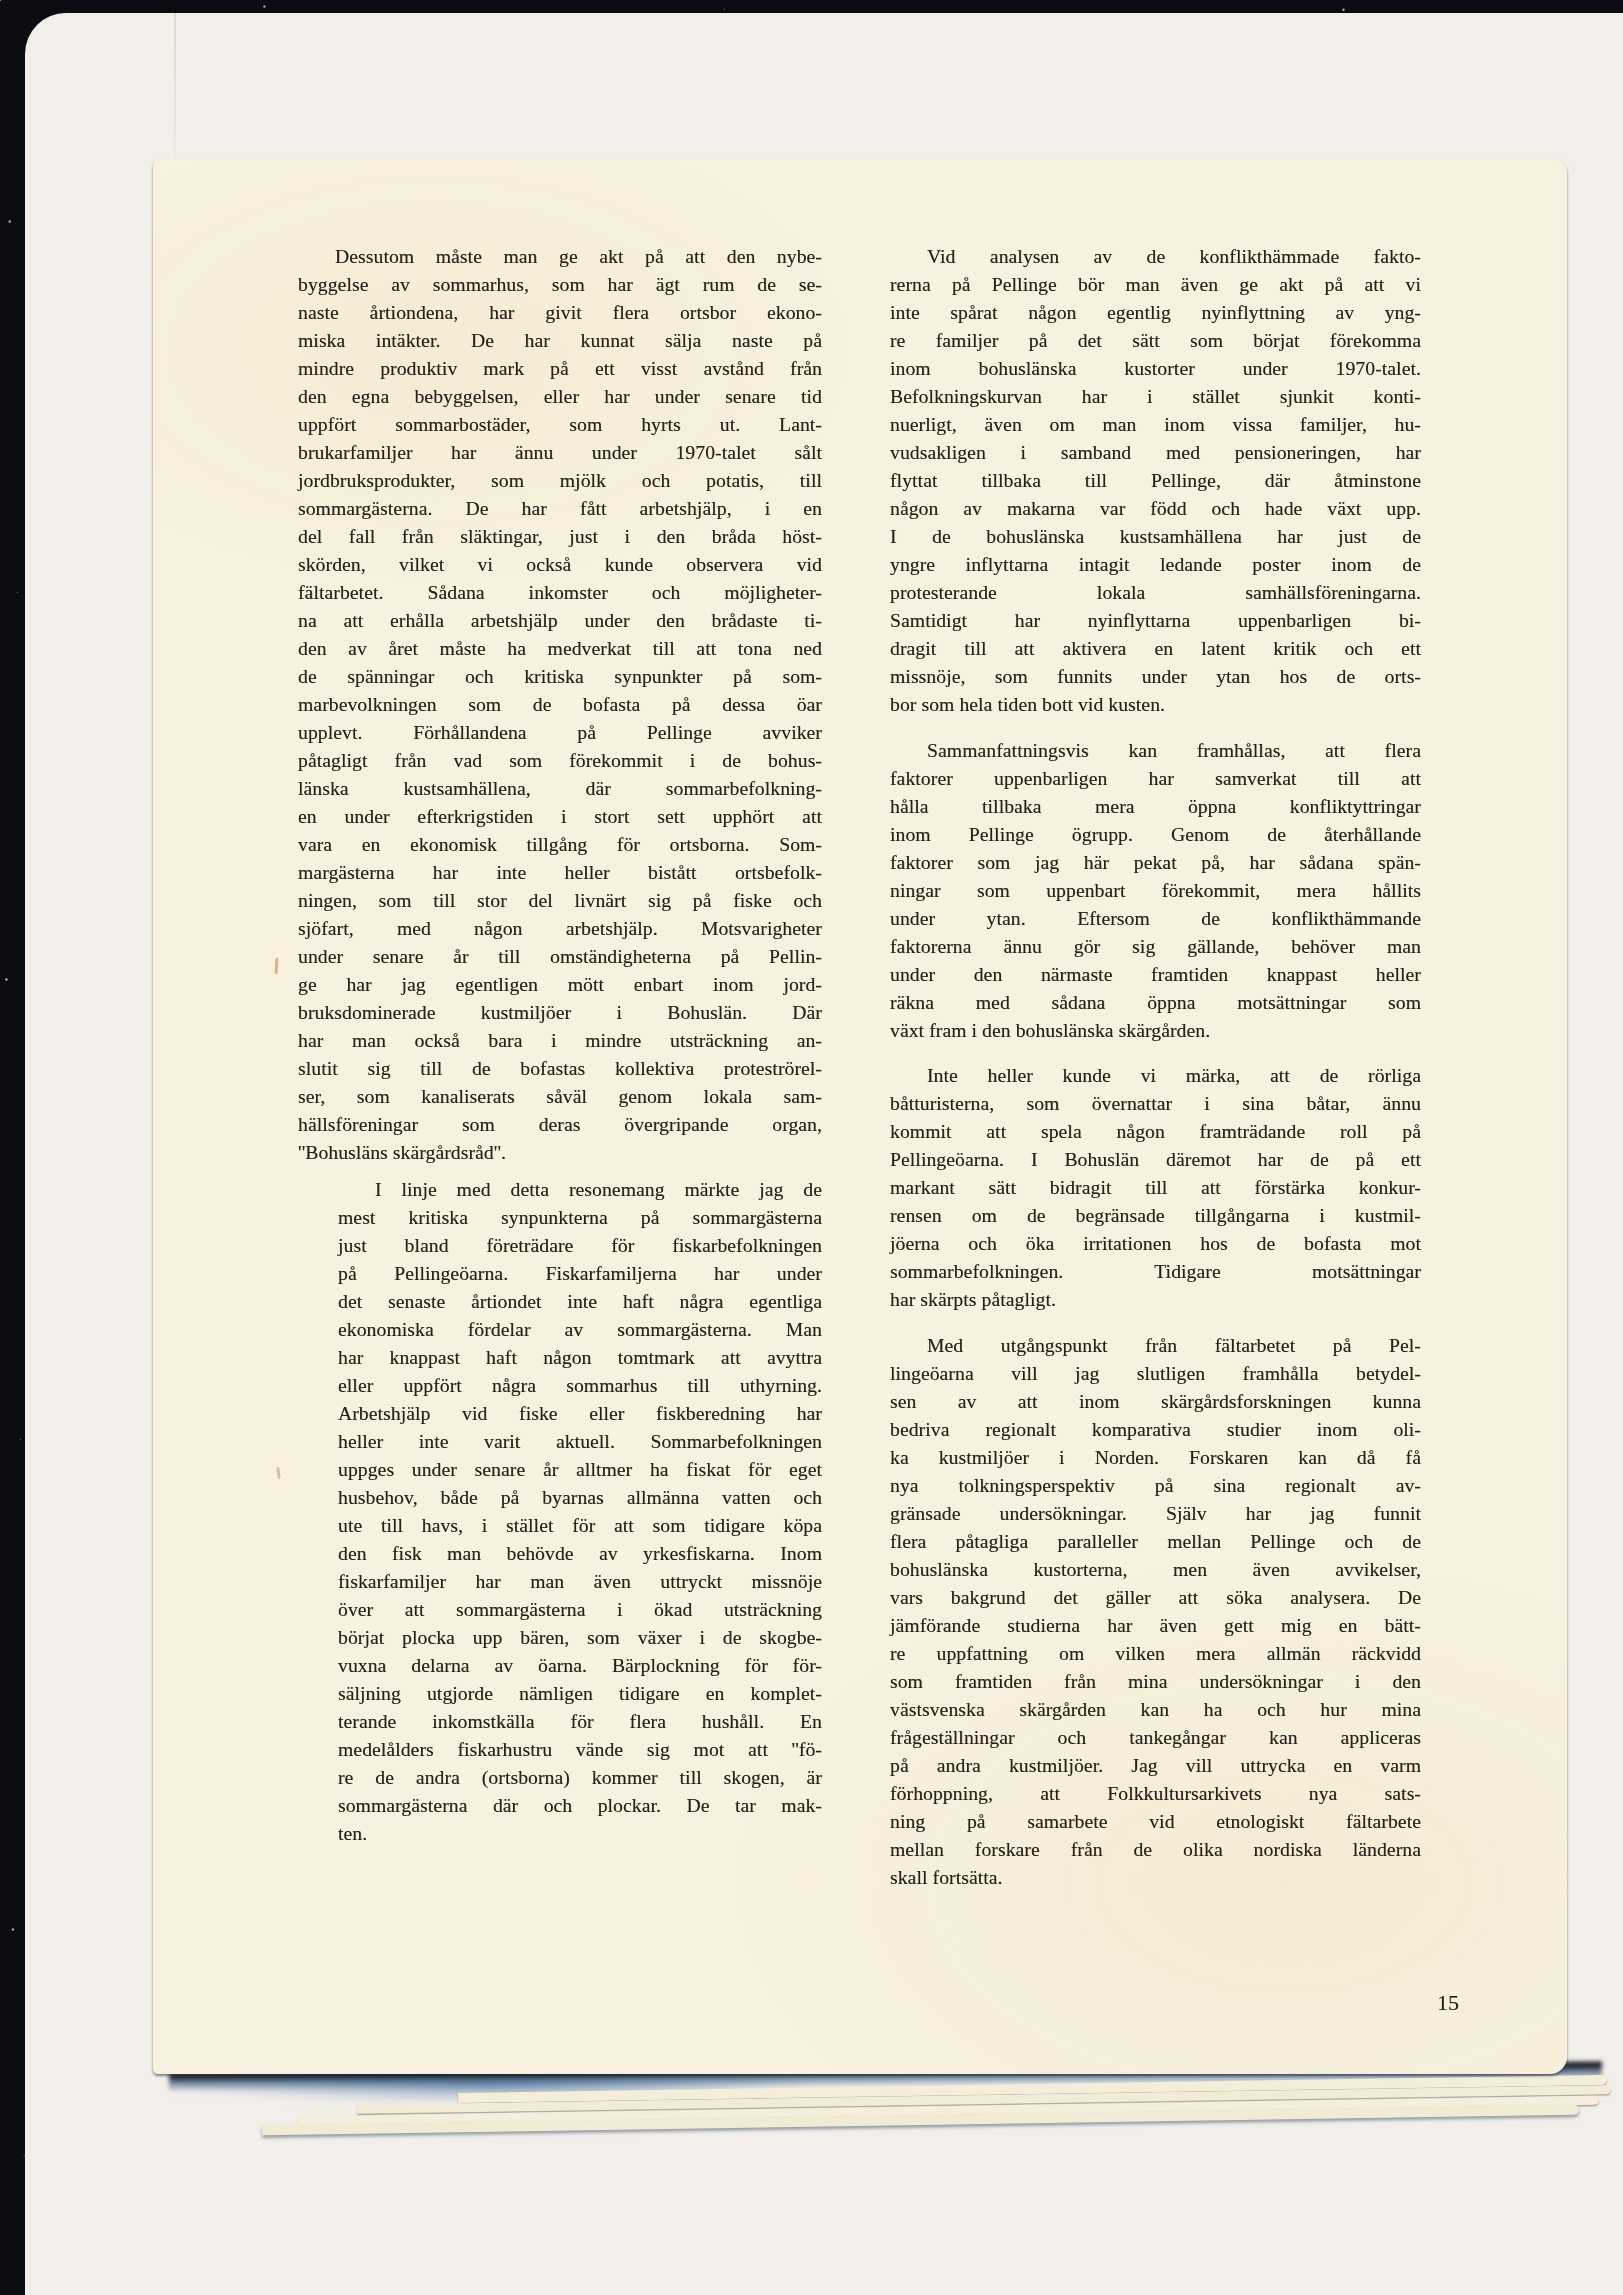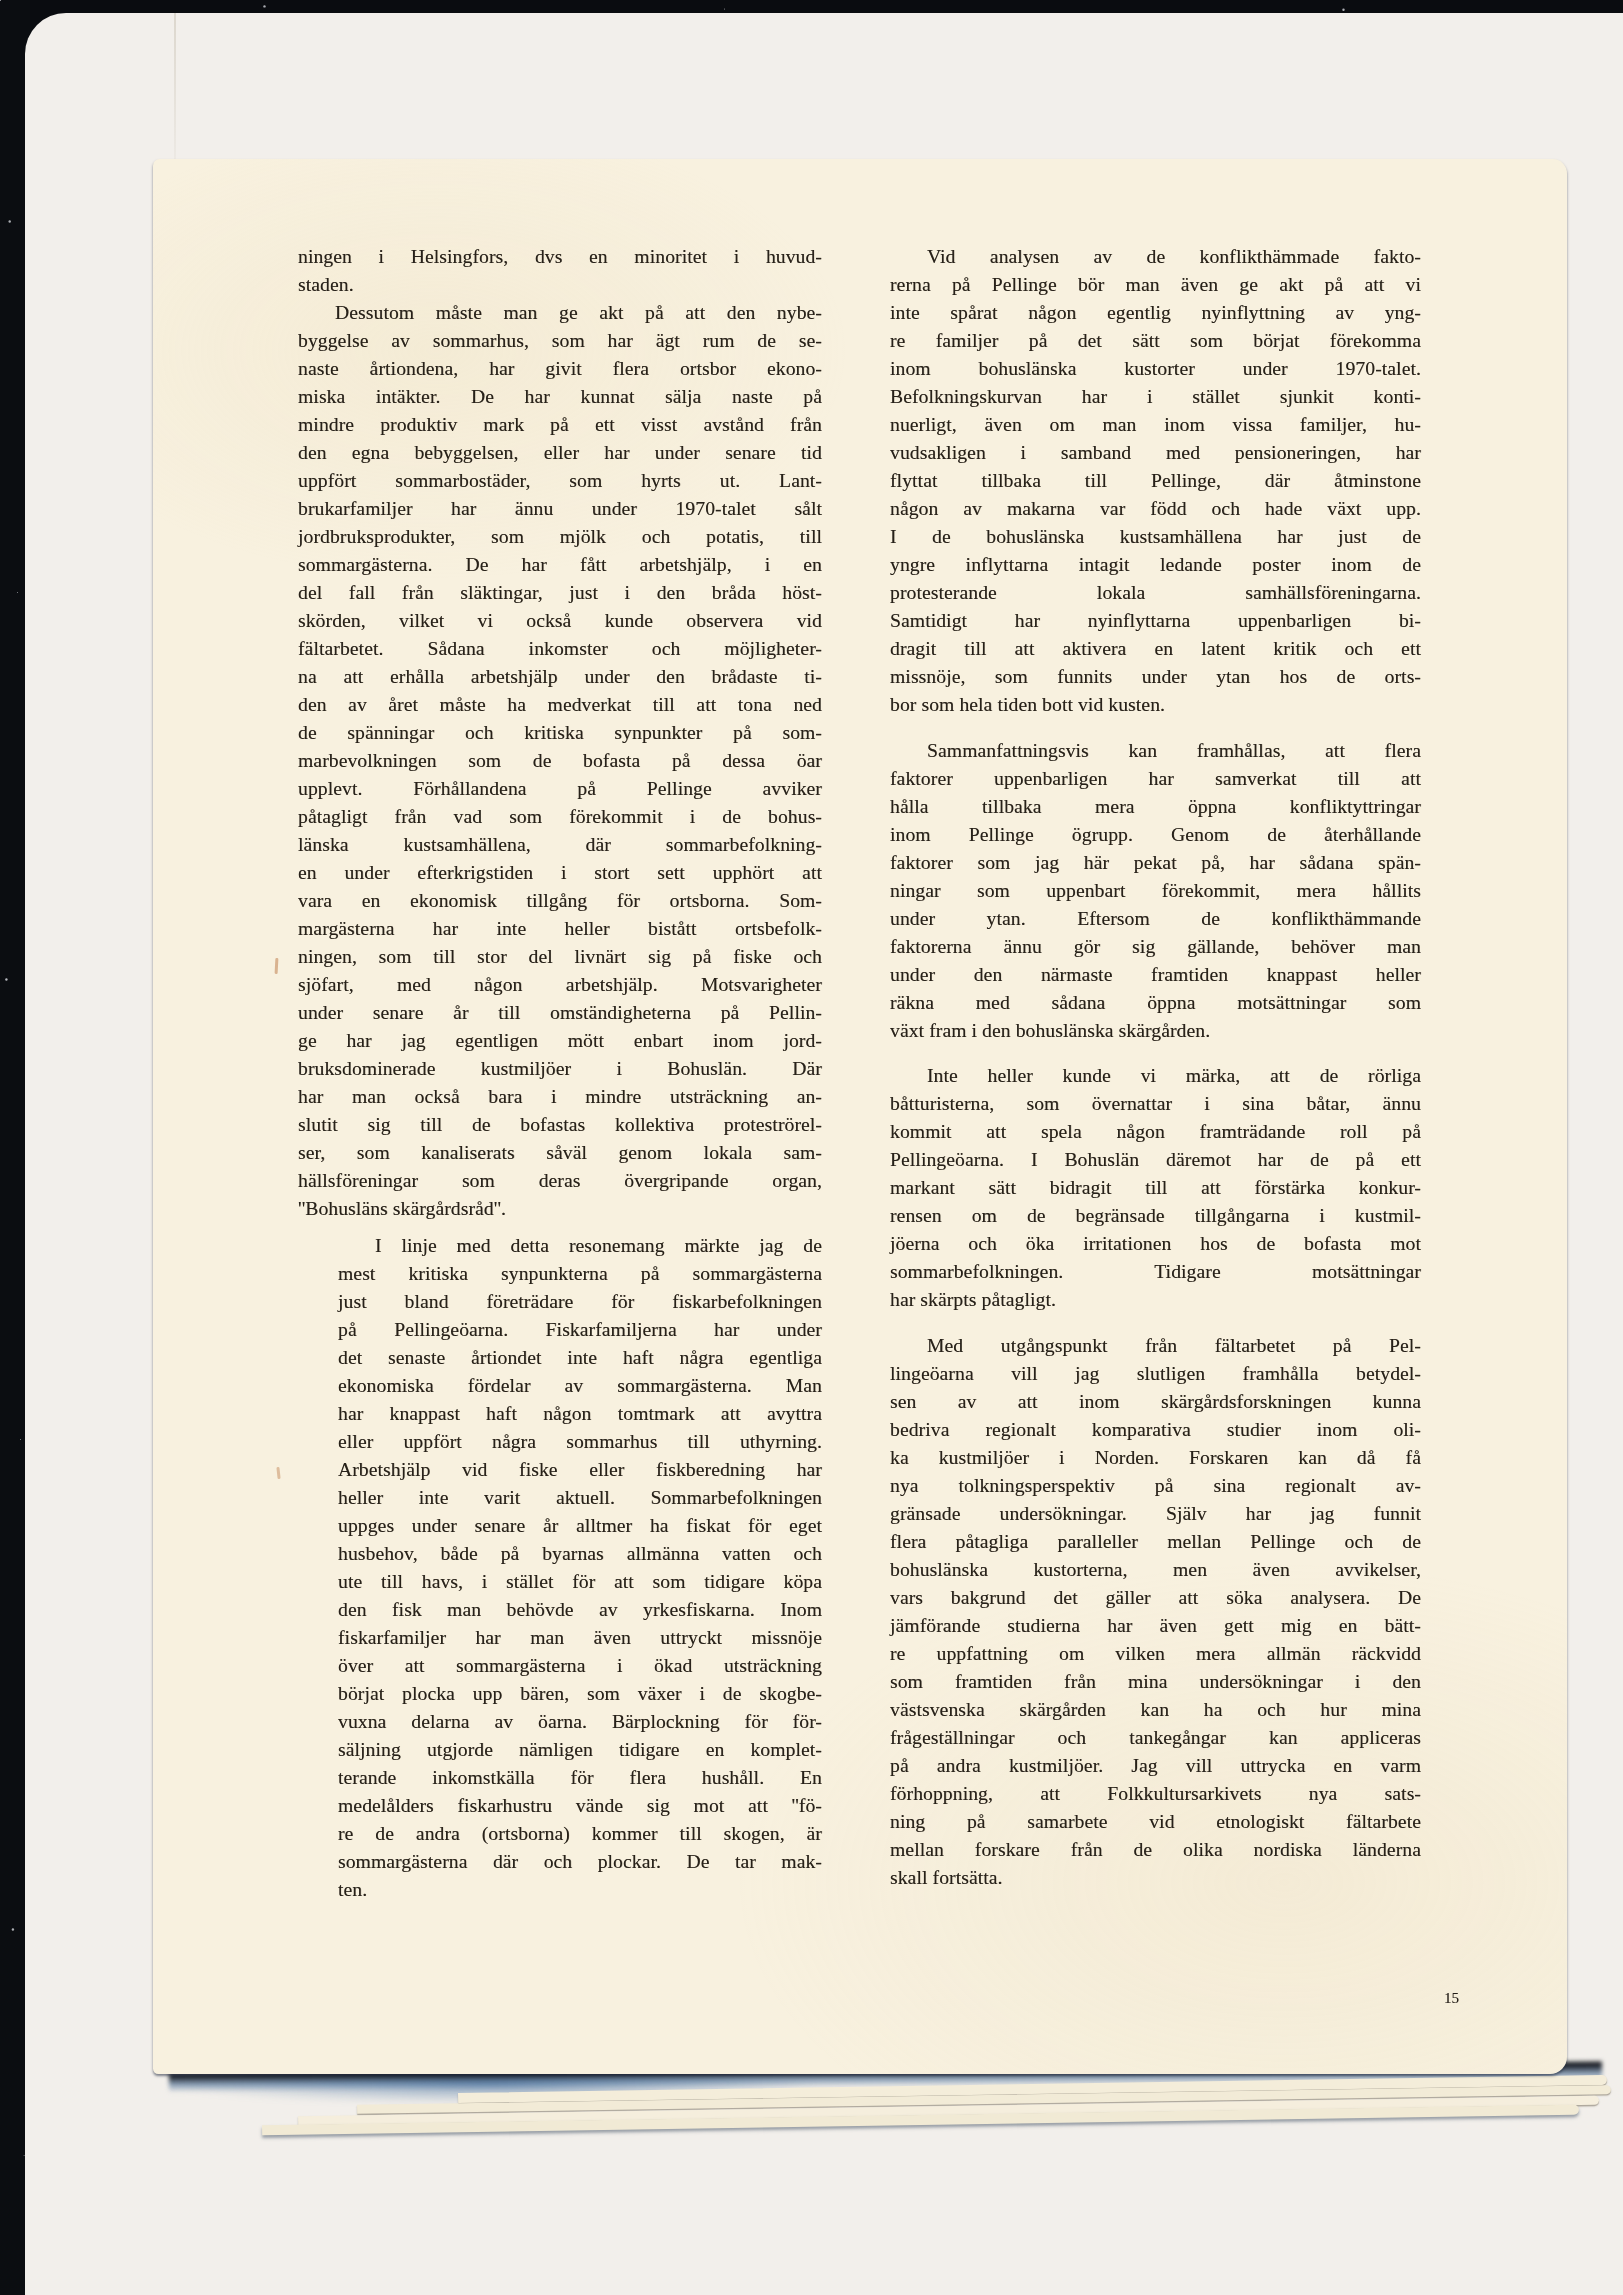--- a/index.html
+++ b/index.html
@@ -51,21 +51,21 @@
     text-shadow:0.3px 0.3px 0.5px rgba(45,35,25,.45);letter-spacing:0.1px;}
   .col-left{left:298px;}
   .col-right{left:890px;width:531px;font-family:Liberation Serif, serif;}
   .para{margin:0;}
   .para.gap-small{margin-top:9.2px;margin-left:40px;}
   .para.gap-big{margin-top:17.7px;}
   .line{text-align:justify;text-align-last:justify;}
   .line.last{text-align-last:left;}
   .line.first{text-indent:37px;}
   .page-number{position:absolute;left:1276px;top:1990px;width:183px;z-index:7;
-    text-align:right;font-size:15px;color:#221d17;text-shadow:0.3px 0.3px 0.5px rgba(45,35,25,.4);}
+    text-align:right;font-size:22px;color:#221d17;text-shadow:0.3px 0.3px 0.5px rgba(45,35,25,.4);}
   .margin-mark{position:absolute;z-index:7;background:#bf7f4e;opacity:.55;border-radius:1.3px;}
   .mark1{left:275px;top:958px;width:2.6px;height:15.7px;transform:rotate(3deg);}
   .mark2{left:277px;top:1467px;width:3.3px;height:11.8px;transform:rotate(-6deg);opacity:.45;}
 </style>
 </head>
 <body>
 
 <div class="edge-top"></div>
 <div class="edge-left"></div>
 <div class="specks"></div>
@@ -79,24 +79,20 @@
   <div class="strip s3"></div>
   <div class="strip s4"></div>
 </div>
 
 <div class="sheet"></div>
 
 <div class="margin-mark mark1"></div>
 <div class="margin-mark mark2"></div>
 
 <div class="column col-left">
-    <div class="para">
-      <div class="line">ningen i Helsingfors, dvs en minoritet i huvud-</div>
-      <div class="line last">staden.</div>
-    </div>
     <div class="para">
       <div class="line first">Dessutom måste man ge akt på att den nybe-</div>
       <div class="line">byggelse av sommarhus, som har ägt rum de se-</div>
       <div class="line">naste årtiondena, har givit flera ortsbor ekono-</div>
       <div class="line">miska intäkter. De har kunnat sälja naste på</div>
       <div class="line">mindre produktiv mark på ett visst avstånd från</div>
       <div class="line">den egna bebyggelsen, eller har under senare tid</div>
       <div class="line">uppfört sommarbostäder, som hyrts ut. Lant-</div>
       <div class="line">brukarfamiljer har ännu under 1970-talet sålt</div>
       <div class="line">jordbruksprodukter, som mjölk och potatis, till</div>

